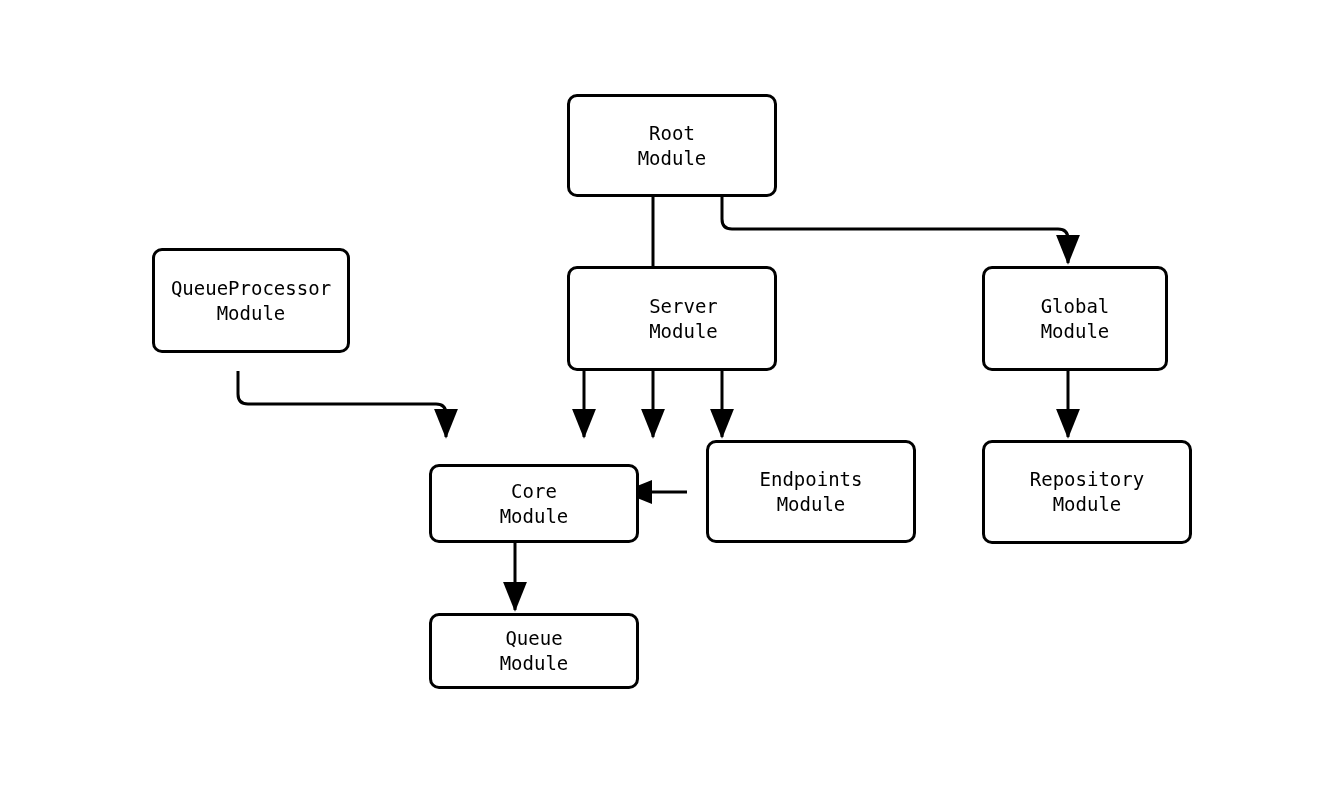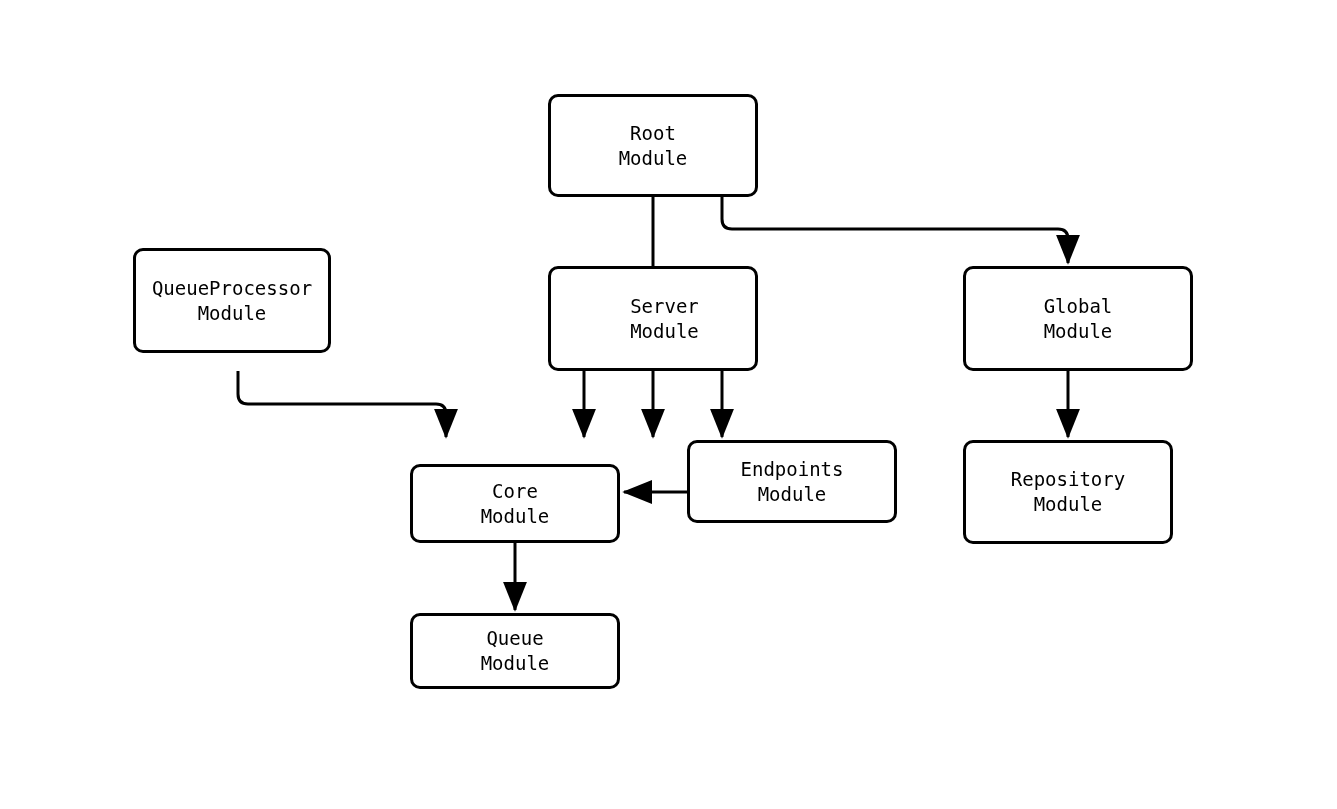--- a/index.html
+++ b/index.html
@@ -33,20 +33,21 @@
     box-sizing: border-box;
     background: #ffffff;
     border: 3px solid #000000;
     border-radius: 10px;
     display: flex;
     flex-direction: column;
     align-items: center;
     justify-content: center;
     text-align: center;
     z-index: 2;
+    margin-left: 19px;
   }
   .node-line {
     display: block;
     font-family: "DejaVu Sans Mono", monospace;
     font-size: 19px;
     line-height: 25px;
     font-weight: 400;
     color: #000000;
     letter-spacing: 0px;
     white-space: pre;
@@ -89,31 +90,31 @@
   <div class="node" id="node-queueprocessor" style="left:133px; top:248px; width:198px; height:105px;">
     <span class="node-line">QueueProcessor</span>
     <span class="node-line">Module</span>
   </div>
 
   <div class="node" id="node-server" style="left:548px; top:266px; width:210px; height:105px;padding-left:23px;">
     <span class="node-line">Server</span>
     <span class="node-line">Module</span>
   </div>
 
-  <div class="node" id="node-global" style="left:963px; top:266px; width:230px; height:105px;">
+  <div class="node" id="node-global" style="left:963px; top:266px; width:186px; height:105px;">
     <span class="node-line">Global</span>
     <span class="node-line">Module</span>
   </div>
 
   <div class="node" id="node-core" style="left:410px; top:464px; width:210px; height:79px;">
     <span class="node-line">Core</span>
     <span class="node-line">Module</span>
   </div>
 
-  <div class="node" id="node-endpoints" style="left:687px; top:440px; width:210px; height:83px;justify-content:center;">
+  <div class="node" id="node-endpoints" style="left:687px; top:440px; width:210px; height:103px;justify-content:center;">
     <span class="node-line">Endpoints</span>
     <span class="node-line">Module</span>
   </div>
 
   <div class="node" id="node-repository" style="left:963px; top:440px; width:210px; height:104px;">
     <span class="node-line">Repository</span>
     <span class="node-line">Module</span>
   </div>
 
   <div class="node" id="node-queue" style="left:410px; top:613px; width:210px; height:76px;">

